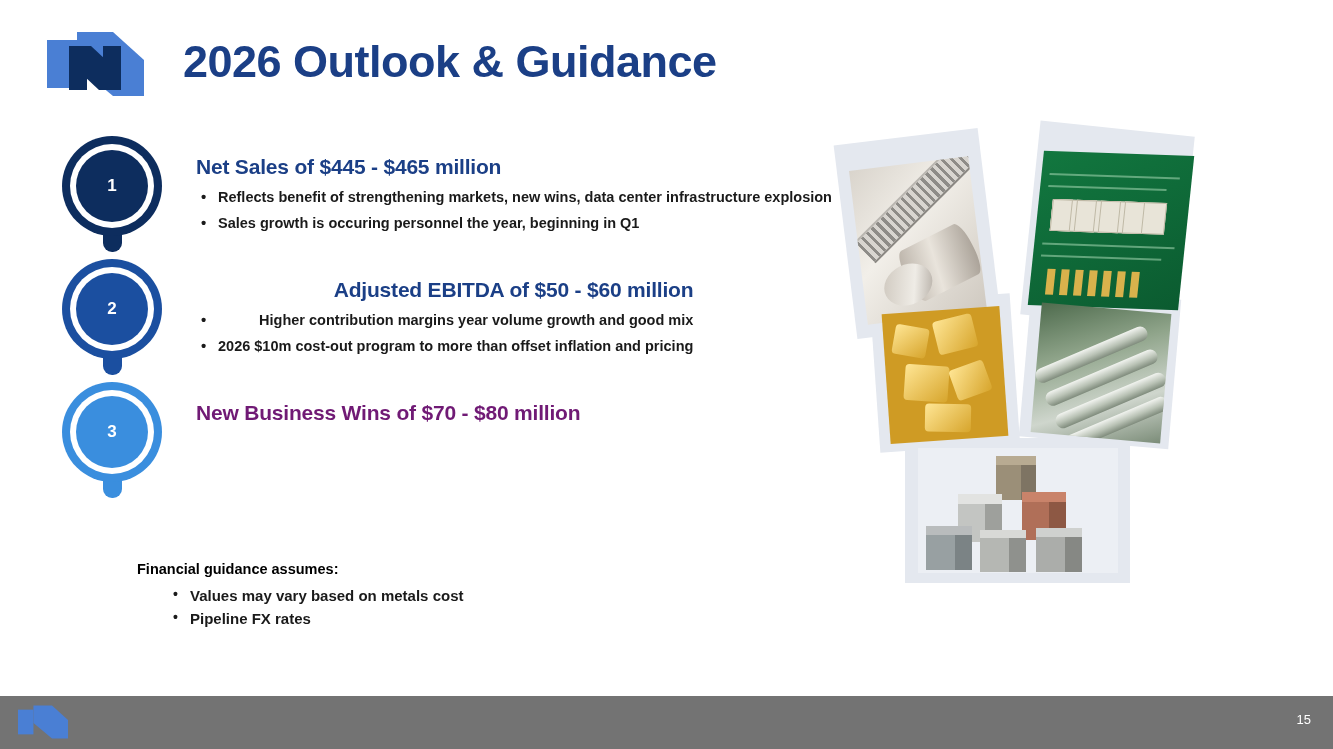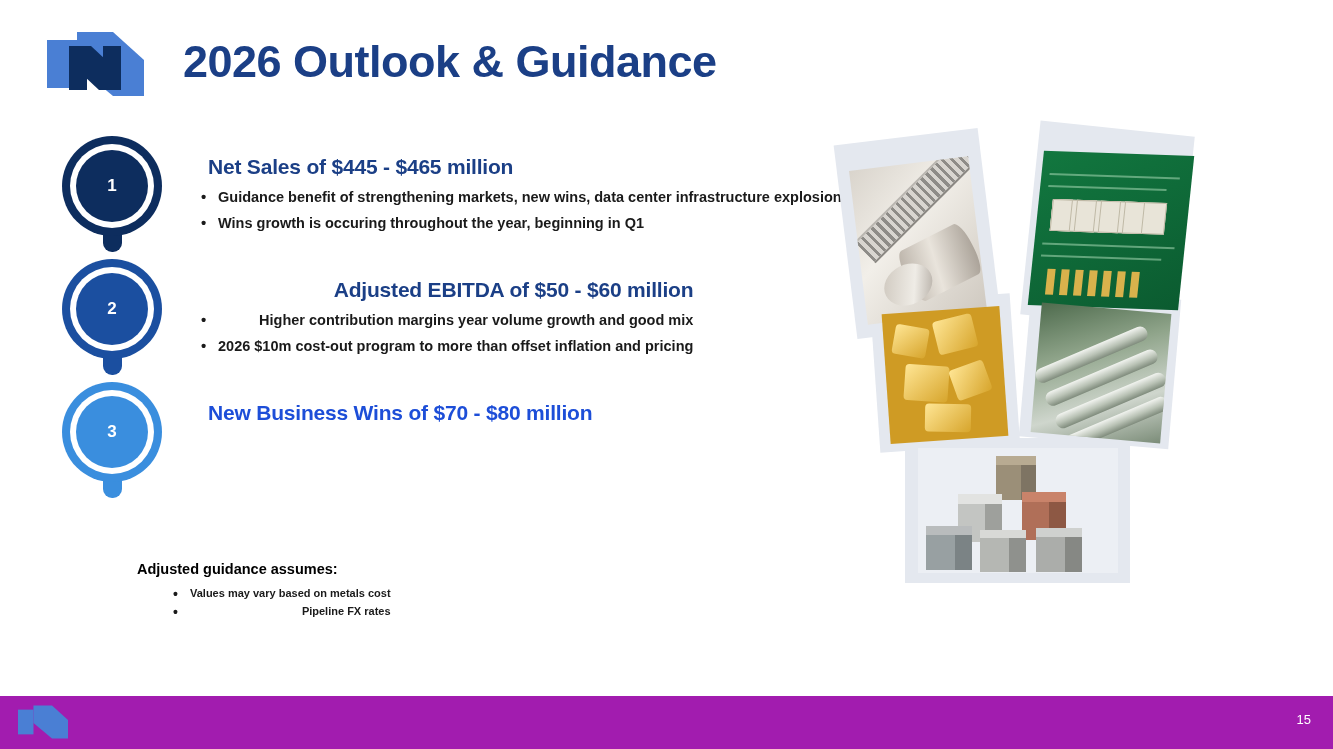--- a/index.html
+++ b/index.html
@@ -100,24 +100,24 @@
   #marker-1 { top: 0px; }
   #marker-2 { top: 123px; }
   #marker-3 { top: 246px; }
 
   
   .block { position: absolute; left: 196px; }
   .block-heading {
     font-size: 21px;
     font-weight: bold;
     color: #1b3f86;
-    margin: 0 0 9px 12px;
+    margin: 0 0 9px 0;
     letter-spacing: -0.2px;
   }
-  #block-3 .block-heading { color: #1d4ed8; }
+  #block-3 .block-heading { color: #701a75; }
   .bullets { margin: 0; padding: 0; list-style: none; }
   .bullets li {
     position: relative;
     padding-left: 22px;
     margin-bottom: 7px;
     font-size: 14.5px;
     font-weight: bold;
     color: #1a1a1a;
     line-height: 1.32;
   }
@@ -137,24 +137,23 @@
 
   
   .footnote { position: absolute; left: 137px; top: 561px; }
   .footnote-title {
     font-size: 14.5px;
     font-weight: bold;
     color: #000000;
     margin-bottom: 9px;
   }
   .footnote .bullets li {
-    font-size: 11px;
+    font-size: 15px;
     margin-bottom: 3px;
     padding-left: 53px;
-    text-align: right;
   }
   .footnote .bullets li::before { left: 36px; font-size: 14px; }
 
   
   .cluster {
     position: absolute;
     left: 840px;
     top: 118px;
     width: 360px;
     height: 465px;
@@ -257,21 +256,21 @@
   .cube .top   { position: absolute; width: 100%; height: 20%; }
   .cube .front { position: absolute; top: 20%; left: 0; width: 62%; height: 80%; }
   .cube .side  { position: absolute; top: 20%; left: 62%; width: 38%; height: 80%; }
 
   
   .footer {
     position: absolute;
     left: 0; bottom: 0;
     width: 1333px;
     height: 53px;
-    background: #a21caf;
+    background: #737373;
   }
   .footer-logo {
     position: absolute;
     left: 18px; top: 8px;
     width: 50px; height: 36px;
   }
   .page-number {
     position: absolute;
     right: 22px;
     top: 16px;
@@ -313,39 +312,39 @@
       <div class="pin-stem" style="background:#3a8ede;"></div>
       <div class="pin-circle" style="background:#3a8ede;"></div>
       <div class="pin-inner"></div>
       <div class="pin-core" style="background:#3a8ede;">3</div>
     </div>
   </div>
 
   <div class="block" id="block-1">
     <div class="block-heading">Net Sales of $445 - $465 million</div>
     <ul class="bullets">
-      <li>Guidance benefit of strengthening markets, new wins, data center infrastructure explosion</li>
-      <li>Wins growth is occuring throughout the year, beginning in Q1</li>
+      <li>Reflects benefit of strengthening markets, new wins, data center infrastructure explosion</li>
+      <li>Sales growth is occuring personnel the year, beginning in Q1</li>
     </ul>
   </div>
 
   <div class="block" id="block-2">
     <div class="block-heading">Adjusted EBITDA of $50 - $60 million</div>
     <ul class="bullets">
       <li>Higher contribution margins year volume growth and good mix</li>
       <li>2026 $10m cost-out program to more than offset inflation and pricing</li>
     </ul>
   </div>
 
   <div class="block" id="block-3">
     <div class="block-heading">New Business Wins of $70 - $80 million</div>
   </div>
 
   <div class="footnote">
-    <div class="footnote-title">Adjusted guidance assumes:</div>
+    <div class="footnote-title">Financial guidance assumes:</div>
     <ul class="bullets">
       <li>Values may vary based on metals cost</li>
       <li>Pipeline FX rates</li>
     </ul>
   </div>
 
   <div class="cluster">
     <div class="panel" id="panel-a"></div>
     <div class="panel" id="panel-b"></div>
     <div class="panel" id="panel-c"></div>

